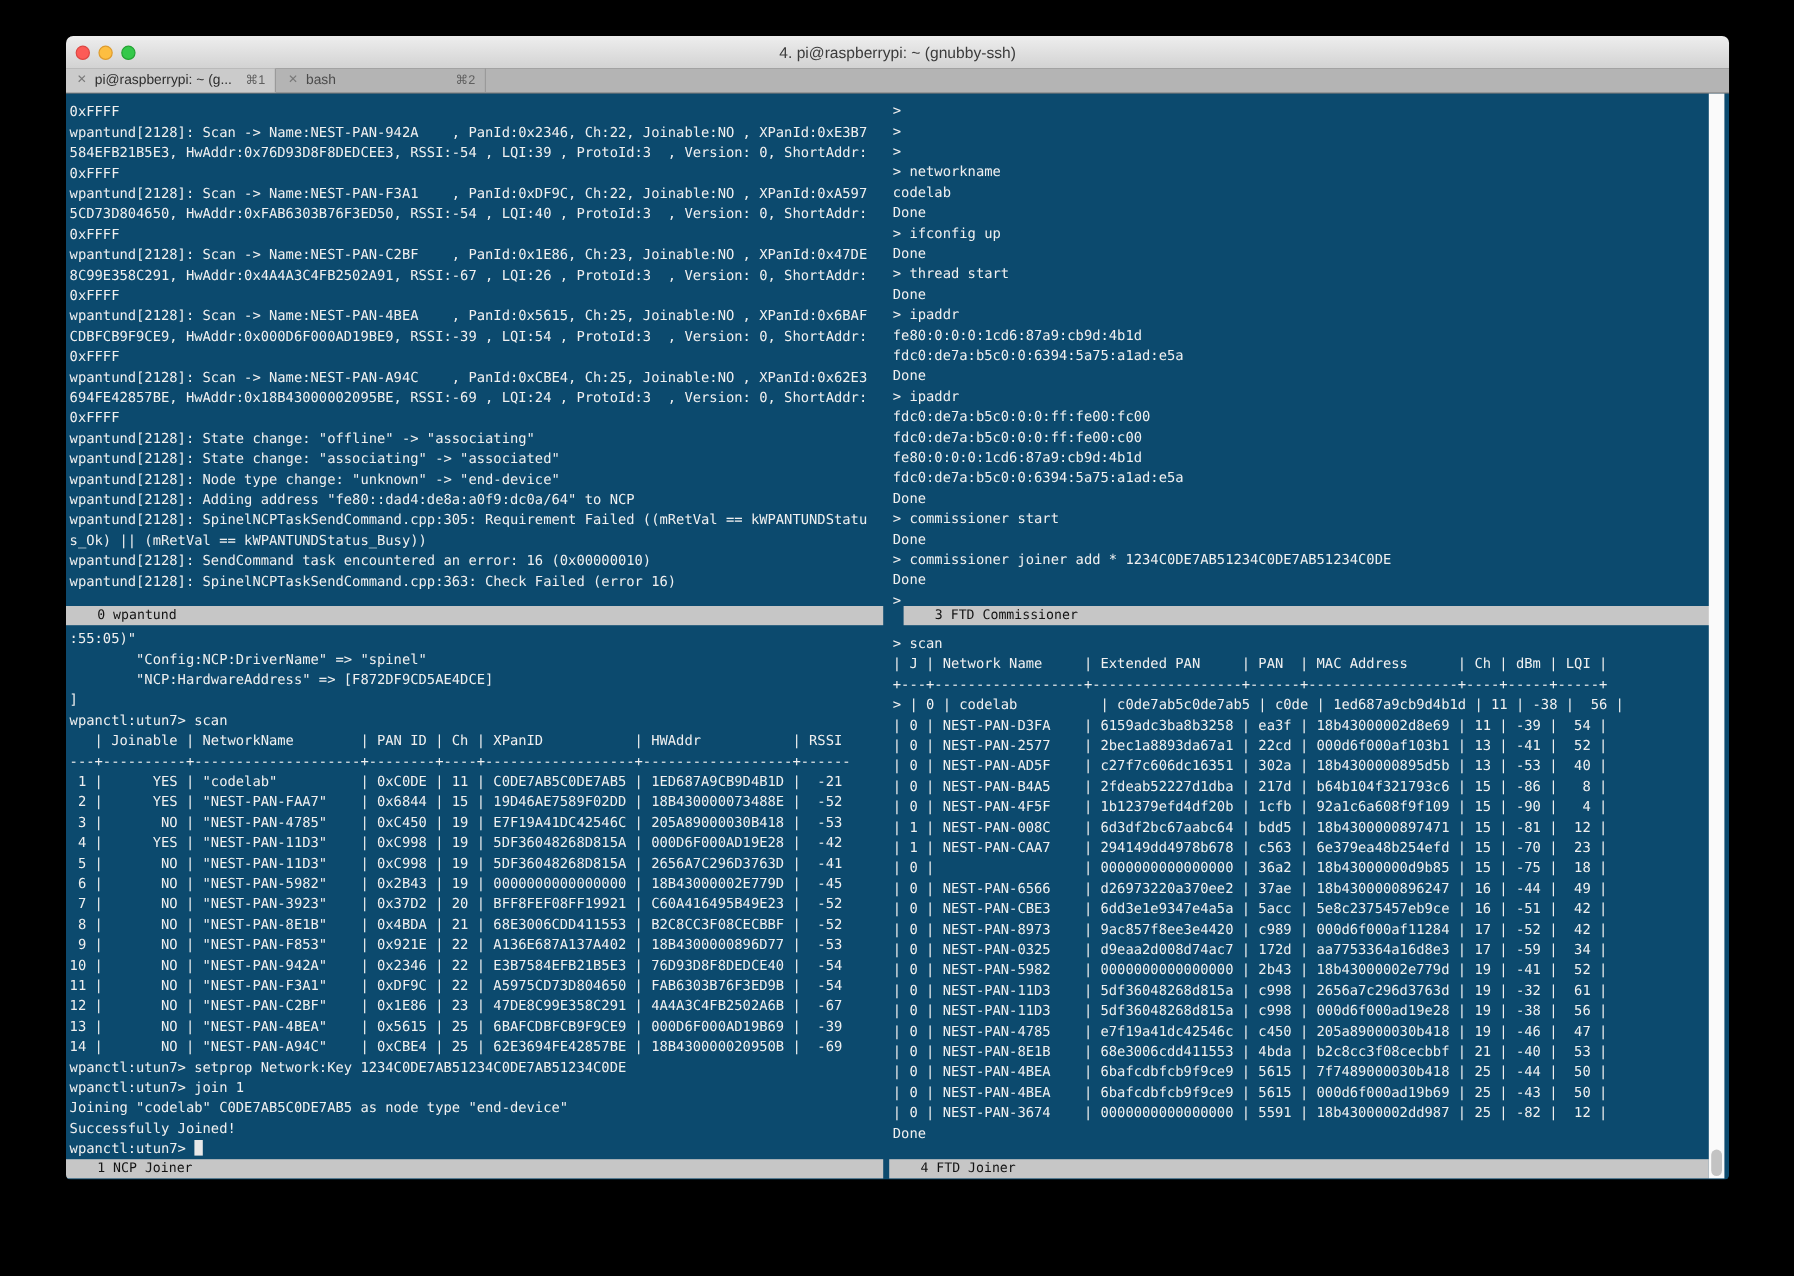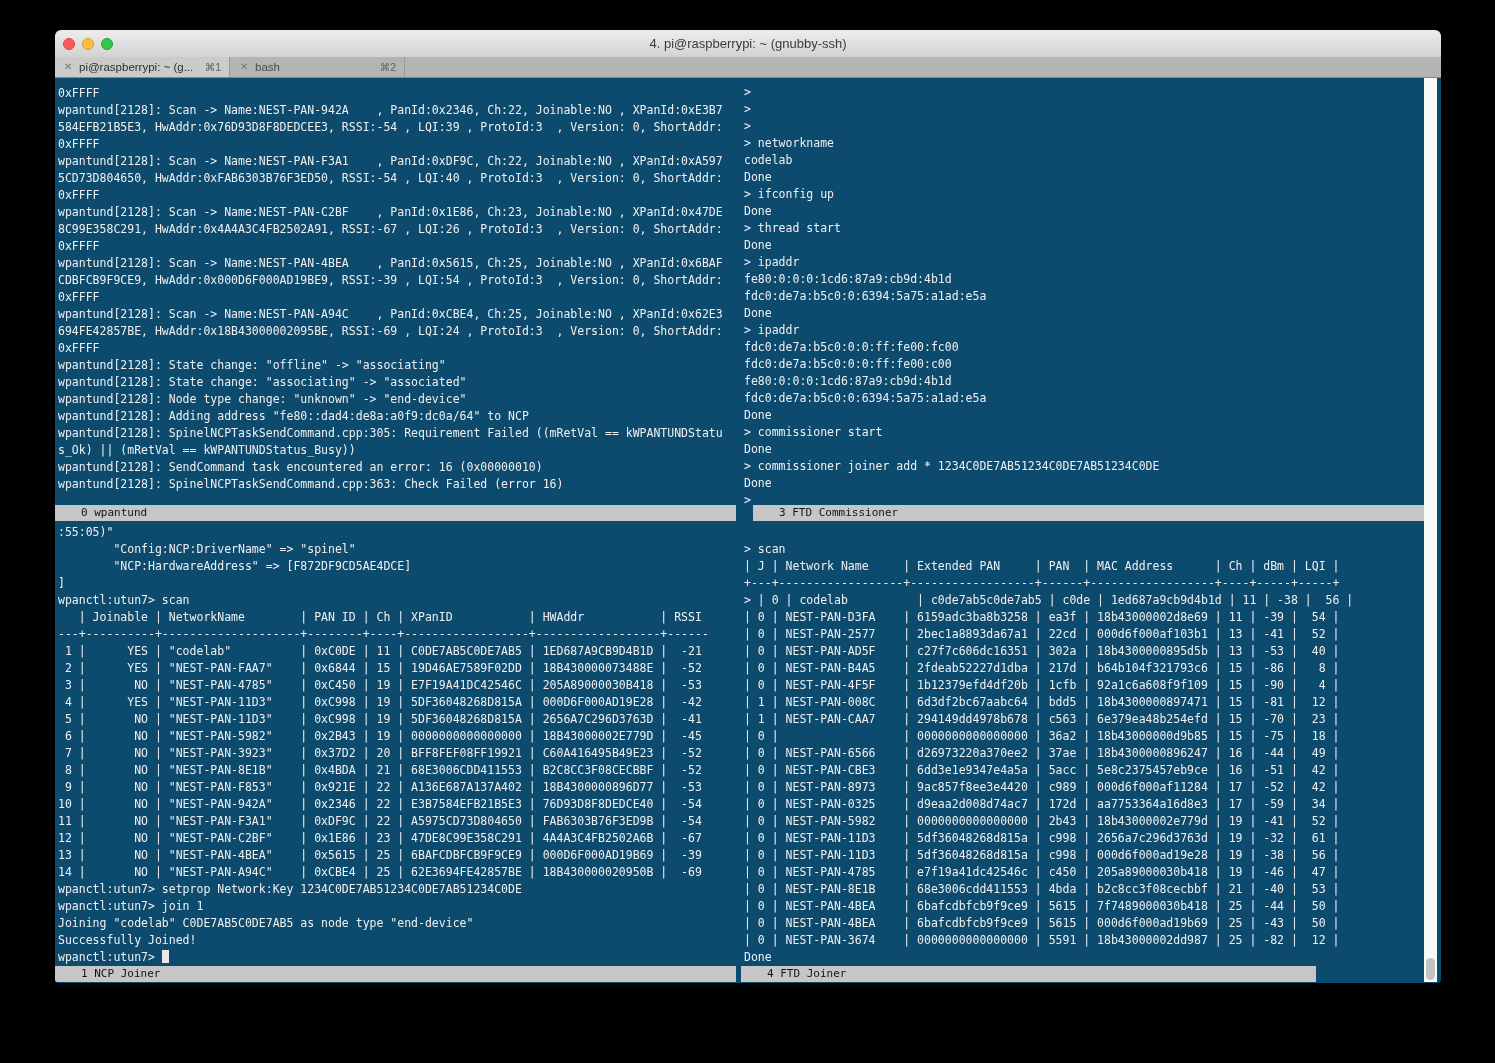--- a/index.html
+++ b/index.html
@@ -34,28 +34,28 @@
   .lines{font-family:"DejaVu Sans Mono","Liberation Mono",monospace;font-size:11.5px;
          line-height:17px;color:#f0f0f0;white-space:pre;}
   .lines div{white-space:pre;height:17px;}
   .pane-tl{left:0;top:0;width:681px;height:427px;}
   .pane-tl .lines{padding:7px 0 0 3px;}
   .pane-tr{left:686px;top:0;width:700px;height:427px;}
   .pane-tr .lines{padding:6px 0 0 3px;}
   .pane-bl{left:0;top:443px;width:681px;height:445px;}
   .pane-bl .lines{padding:3px 0 0 3px;}
   .pane-br{left:686px;top:443px;width:700px;height:445px;}
-  .pane-br .lines{padding:20px 0 0 3px;}
+  .pane-br .lines{padding:7px 0 0 3px;}
   .statusbar{position:absolute;height:16px;background:#c6c6c6;color:#141414;
              font-family:"DejaVu Sans Mono","Liberation Mono",monospace;font-size:11px;
              line-height:16px;padding-left:26px;box-sizing:border-box;white-space:pre;}
   .sb-tl{left:0;top:427px;width:681px;}
   .sb-tr{left:686px;top:427px;width:683px;margin-left:12px;}
   .sb-bl{left:0;top:888px;width:681px;}
-  .sb-br{left:686px;top:888px;width:575px;}
+  .sb-br{left:686px;top:888px;width:683px;}
   .cursor{display:inline-block;width:7px;height:13px;background:#e8e8e8;vertical-align:-2px;}
   
   .scrollbar{position:absolute;left:1369px;top:0;width:13px;height:904px;background:#fafafa;}
   .scroll-thumb{position:absolute;left:2px;top:880px;width:9px;height:22px;border-radius:5px;background:#c3c3c3;}
 </style>
 </head>
 <body>
 
 <div class="screen">
   <div class="window">

